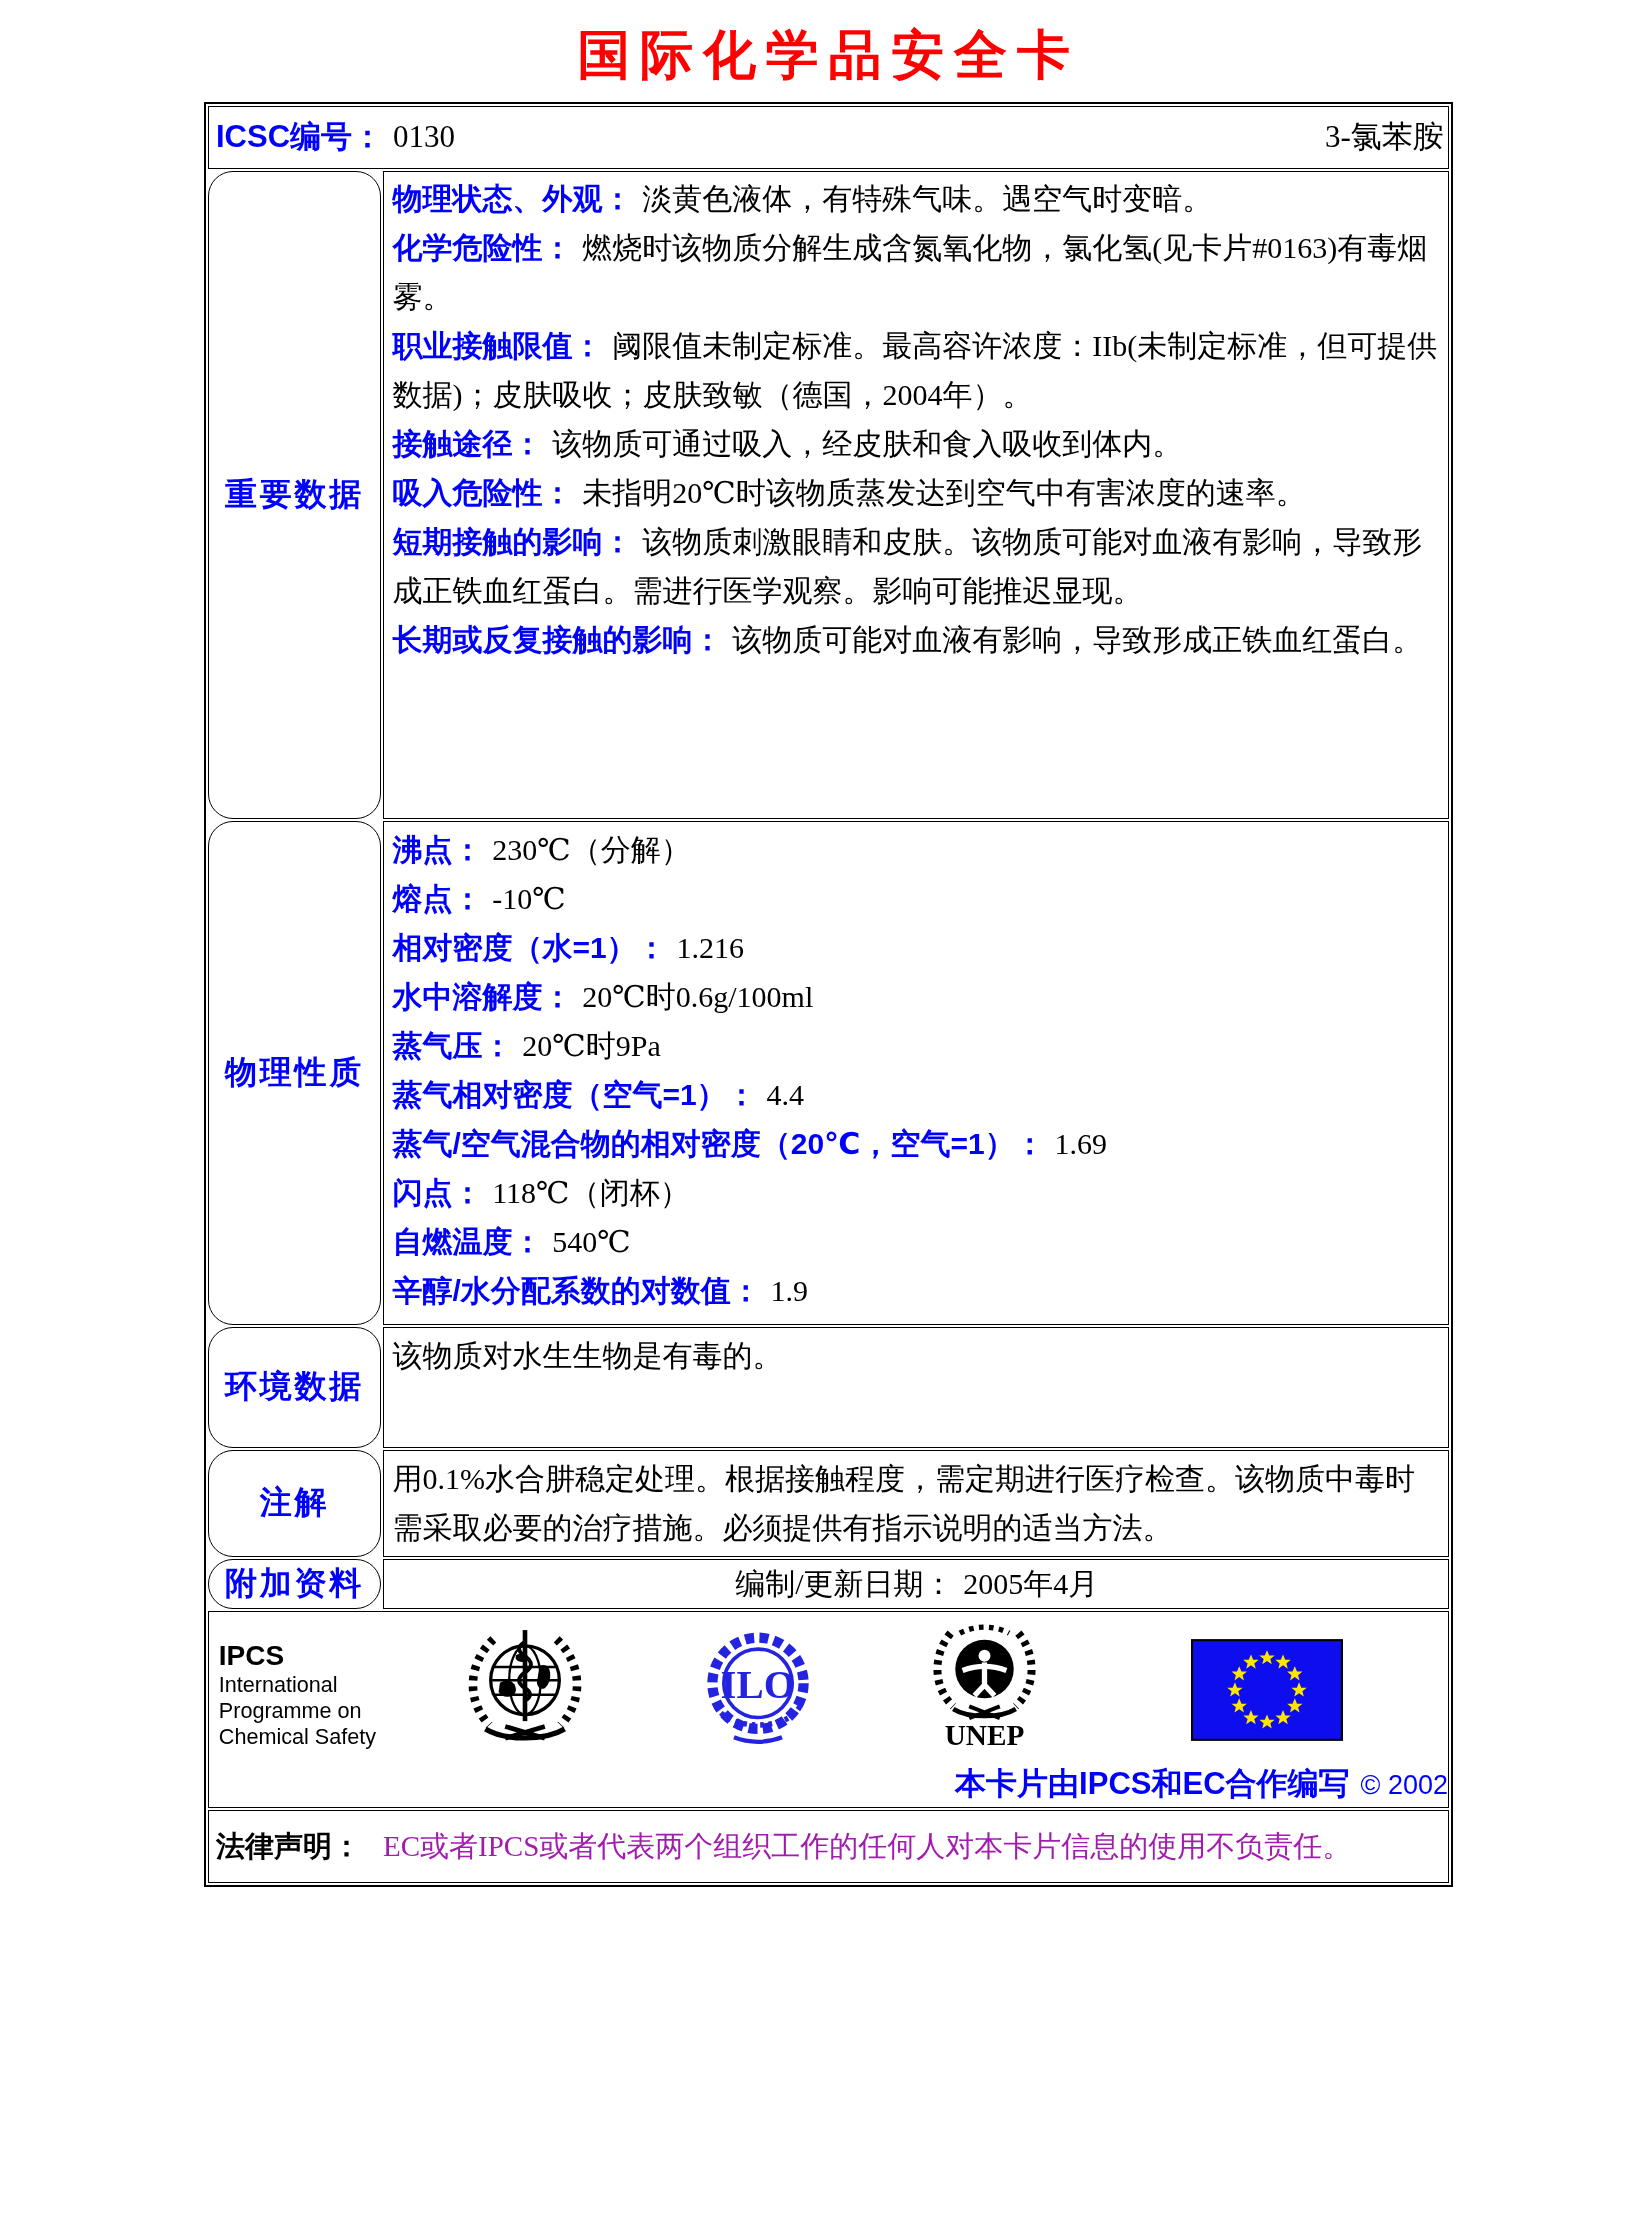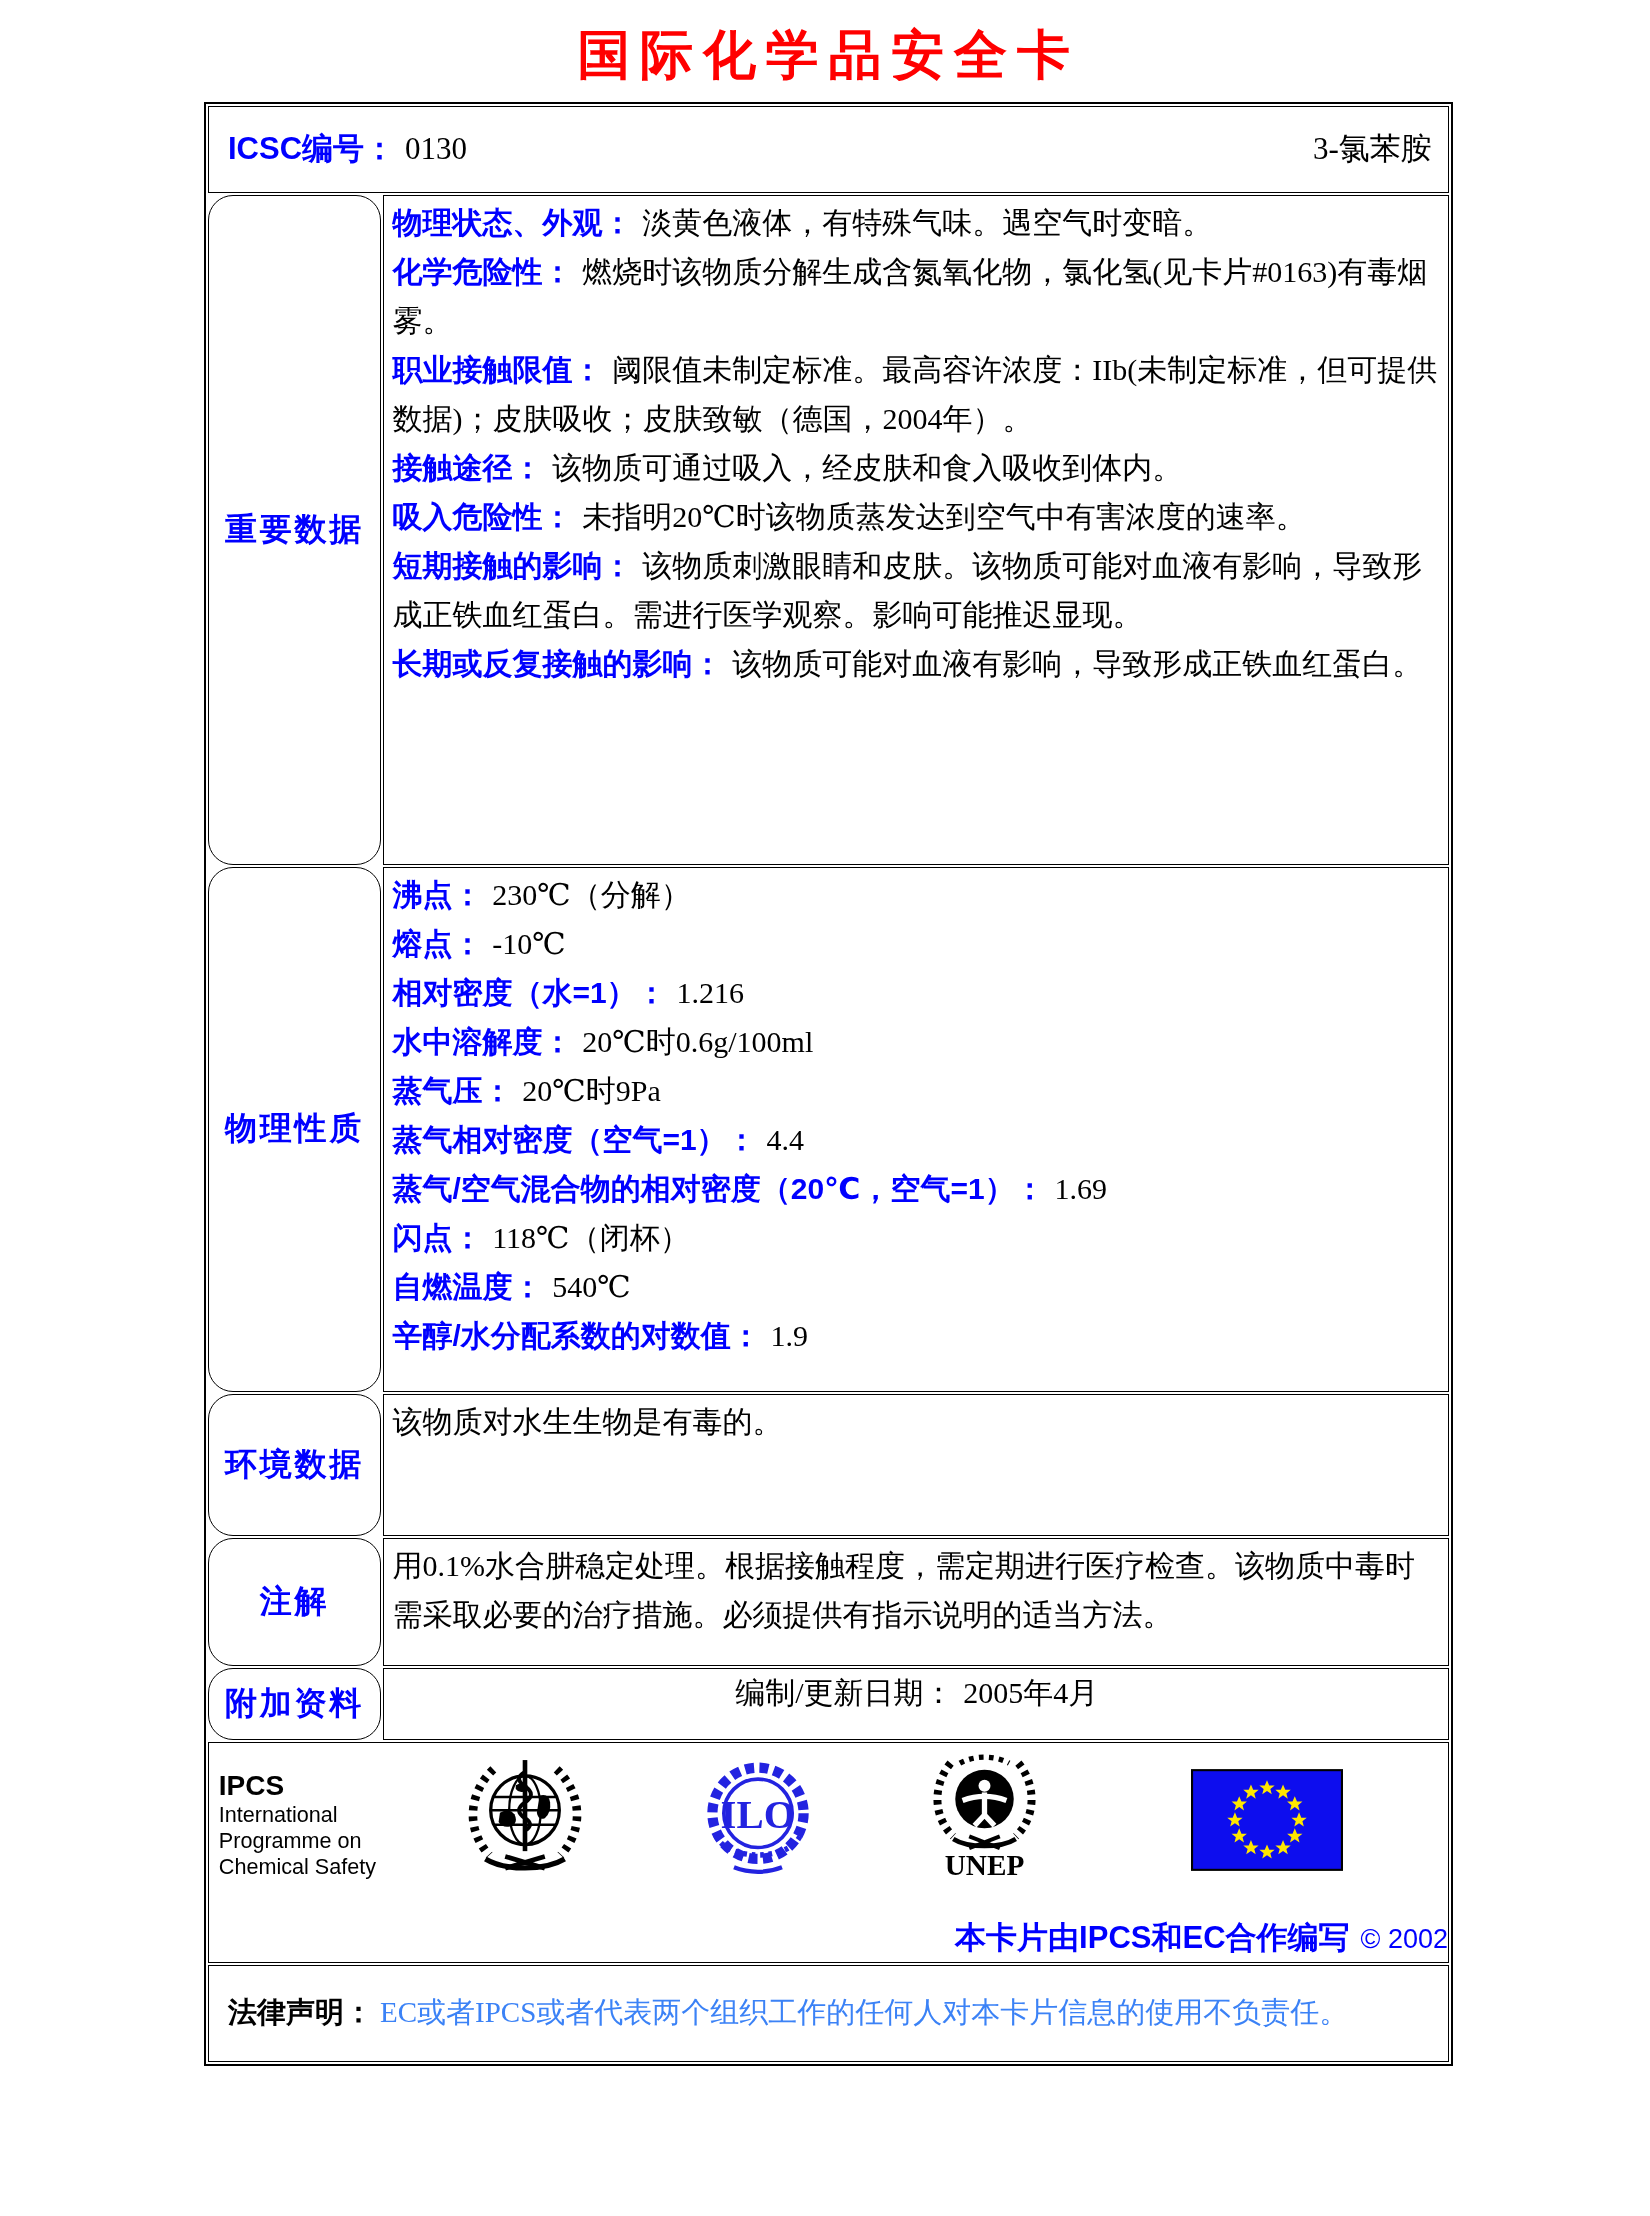--- a/index.html
+++ b/index.html
@@ -6,21 +6,21 @@
   .page{position:relative;width:1651px;height:2216px;background:#ffffff;
         font-family:"Liberation Serif","DejaVu Serif",serif;color:#000;}
   .content{margin-left:204px;width:1249px;}
 
   .doc-title{padding-top:19.5px;height:82px;text-align:center;
     font-family:"DejaVu Serif","Liberation Serif",serif;
     font-size:53px;font-weight:bold;color:#ff0000;letter-spacing:9.8px;}
 
   table.card{border-collapse:separate;border-spacing:2.8px;border:2.1px solid #000;
     width:1249px;table-layout:fixed;background:#fff;}
-  table.card td{border:1.4px solid #000;padding:12px;vertical-align:top;background:#fff;}
+  table.card td{border:1.4px solid #000;padding:0;vertical-align:top;background:#fff;}
 
   col.lab{width:173px;}
 
   .label-cell{vertical-align:middle !important;text-align:center;
     font-family:"Liberation Sans","DejaVu Sans",sans-serif;
     font-weight:bold;color:#0000ff;font-size:32px;letter-spacing:2.8px;border-radius:25px;}
 
   .hdr-cell{height:61px;vertical-align:middle !important;}
   .hdr-flex{display:flex;justify-content:space-between;align-items:center;
     padding:0 4.2px 0 7px;font-size:31px;}
@@ -54,21 +54,21 @@
   .logo-eu{left:982px;top:26.5px;}
   .footer-caption{position:absolute;left:0;bottom:2.8px;width:100%;text-align:right;
     font-family:"Liberation Sans","DejaVu Sans",sans-serif;
     color:#0000ff;font-size:31px;font-weight:bold;}
   .footer-copy{font-weight:normal;font-size:27px;margin-left:11px;}
 
   .legal-cell{height:71px;vertical-align:middle !important;}
   .legal-flex{padding:0 5.6px 0 7px;font-size:29px;}
   .legal-label{font-family:"Liberation Sans","DejaVu Sans",sans-serif;
     font-weight:bold;color:#000;}
-  .legal-text{color:#3b82f6;margin-left:7px;}
+  .legal-text{color:#a21caf;margin-left:22px;}
 </style>
 </head>
 <body>
 
 <div class="page">
   <div class="content">
 
     <div class="doc-title">国际化学品安全卡</div>
 
     <table class="card">

